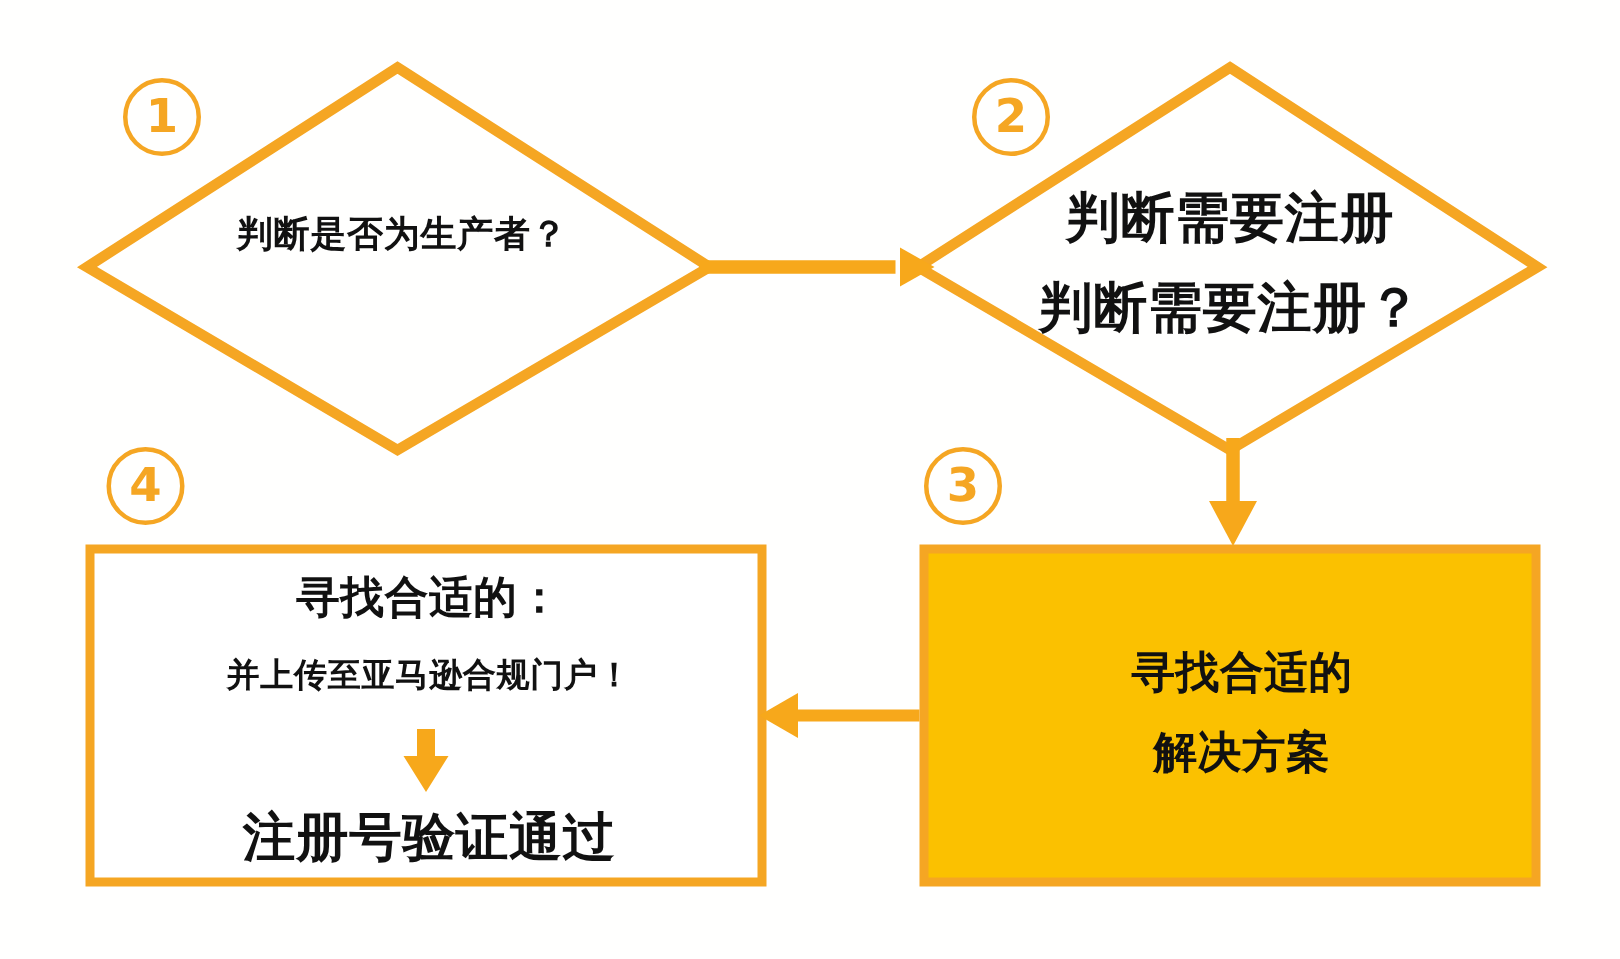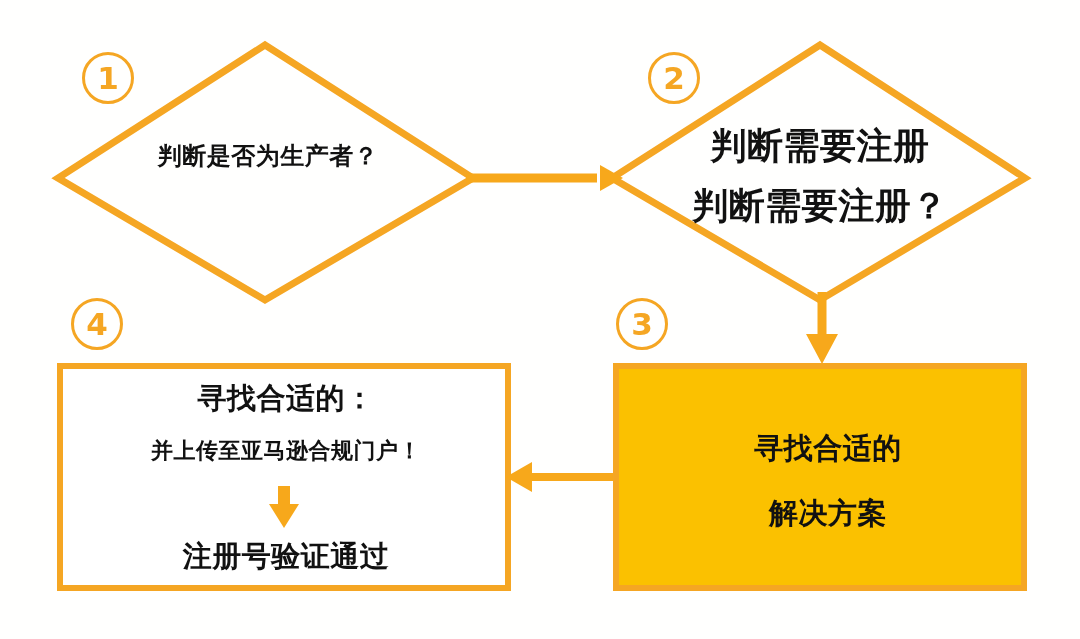--- a/index.html
+++ b/index.html
@@ -64,39 +64,39 @@
     font-size: 36px;
   }
   #d2-text .line + .line { margin-top: 24px; }
   
   #b3-text {
     left: 640px;
     top: 434px;
     width: 376px;
     font-size: 29px;
   }
-  #b3-text .line + .line { margin-top: 36px; }
+  #b3-text .line + .line { margin-top: 24px; }
   
   #b4-l1 {
     left: 77px;
     top: 384px;
     width: 418px;
     font-size: 29px;
   }
   #b4-l2 {
     left: 62px;
     top: 440px;
     width: 448px;
     font-size: 22px;
   }
   #b4-l3 {
     left: 77px;
     top: 542px;
     width: 418px;
-    font-size: 29px;
+    font-size: 35px;
   }
 </style>
 </head>
 <body>
 
 <div id="stage">
 
   <svg id="flow-svg" viewBox="0 0 1080 639">
     <defs></defs>
 

